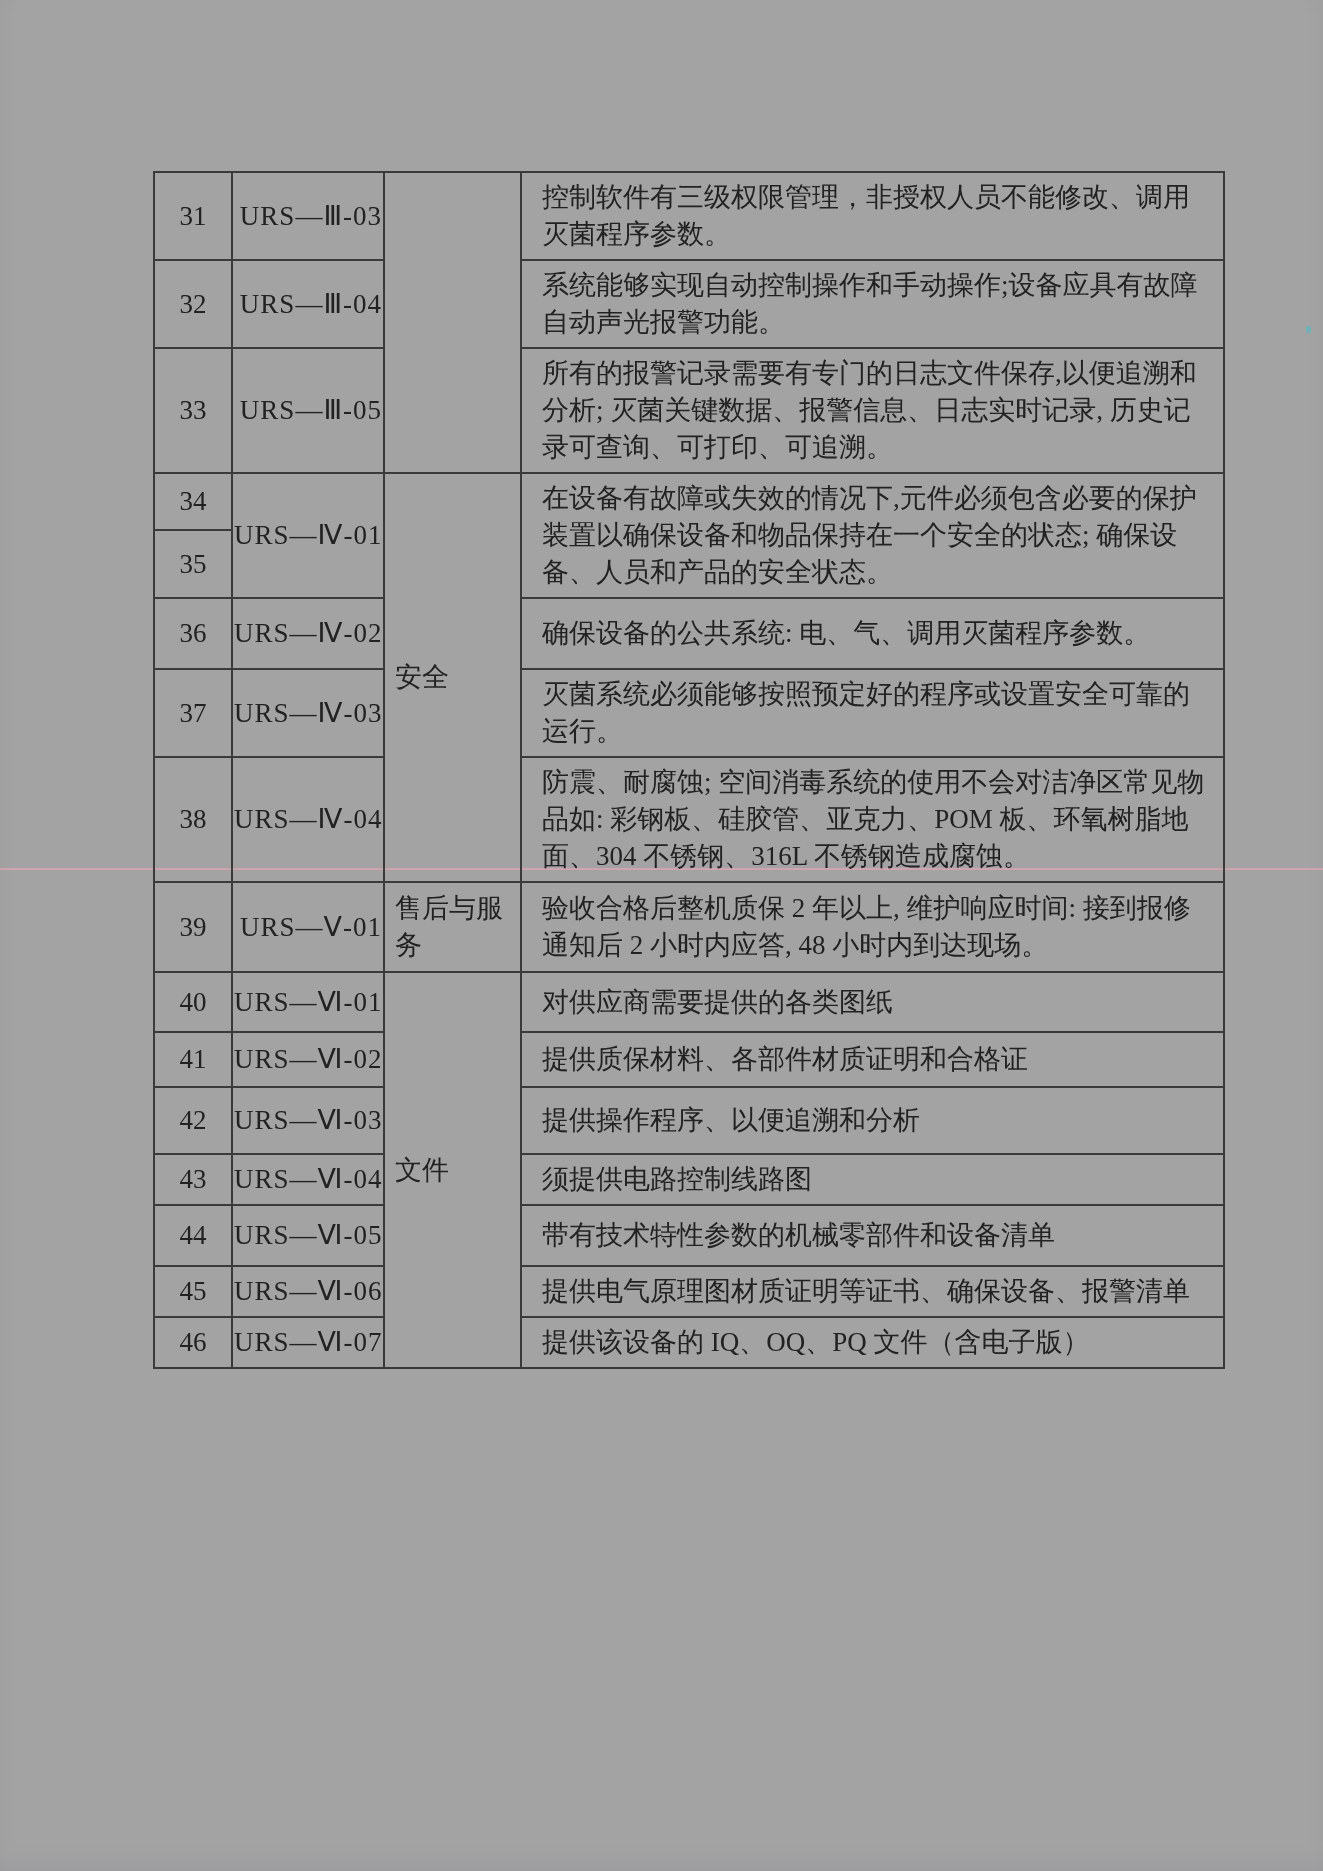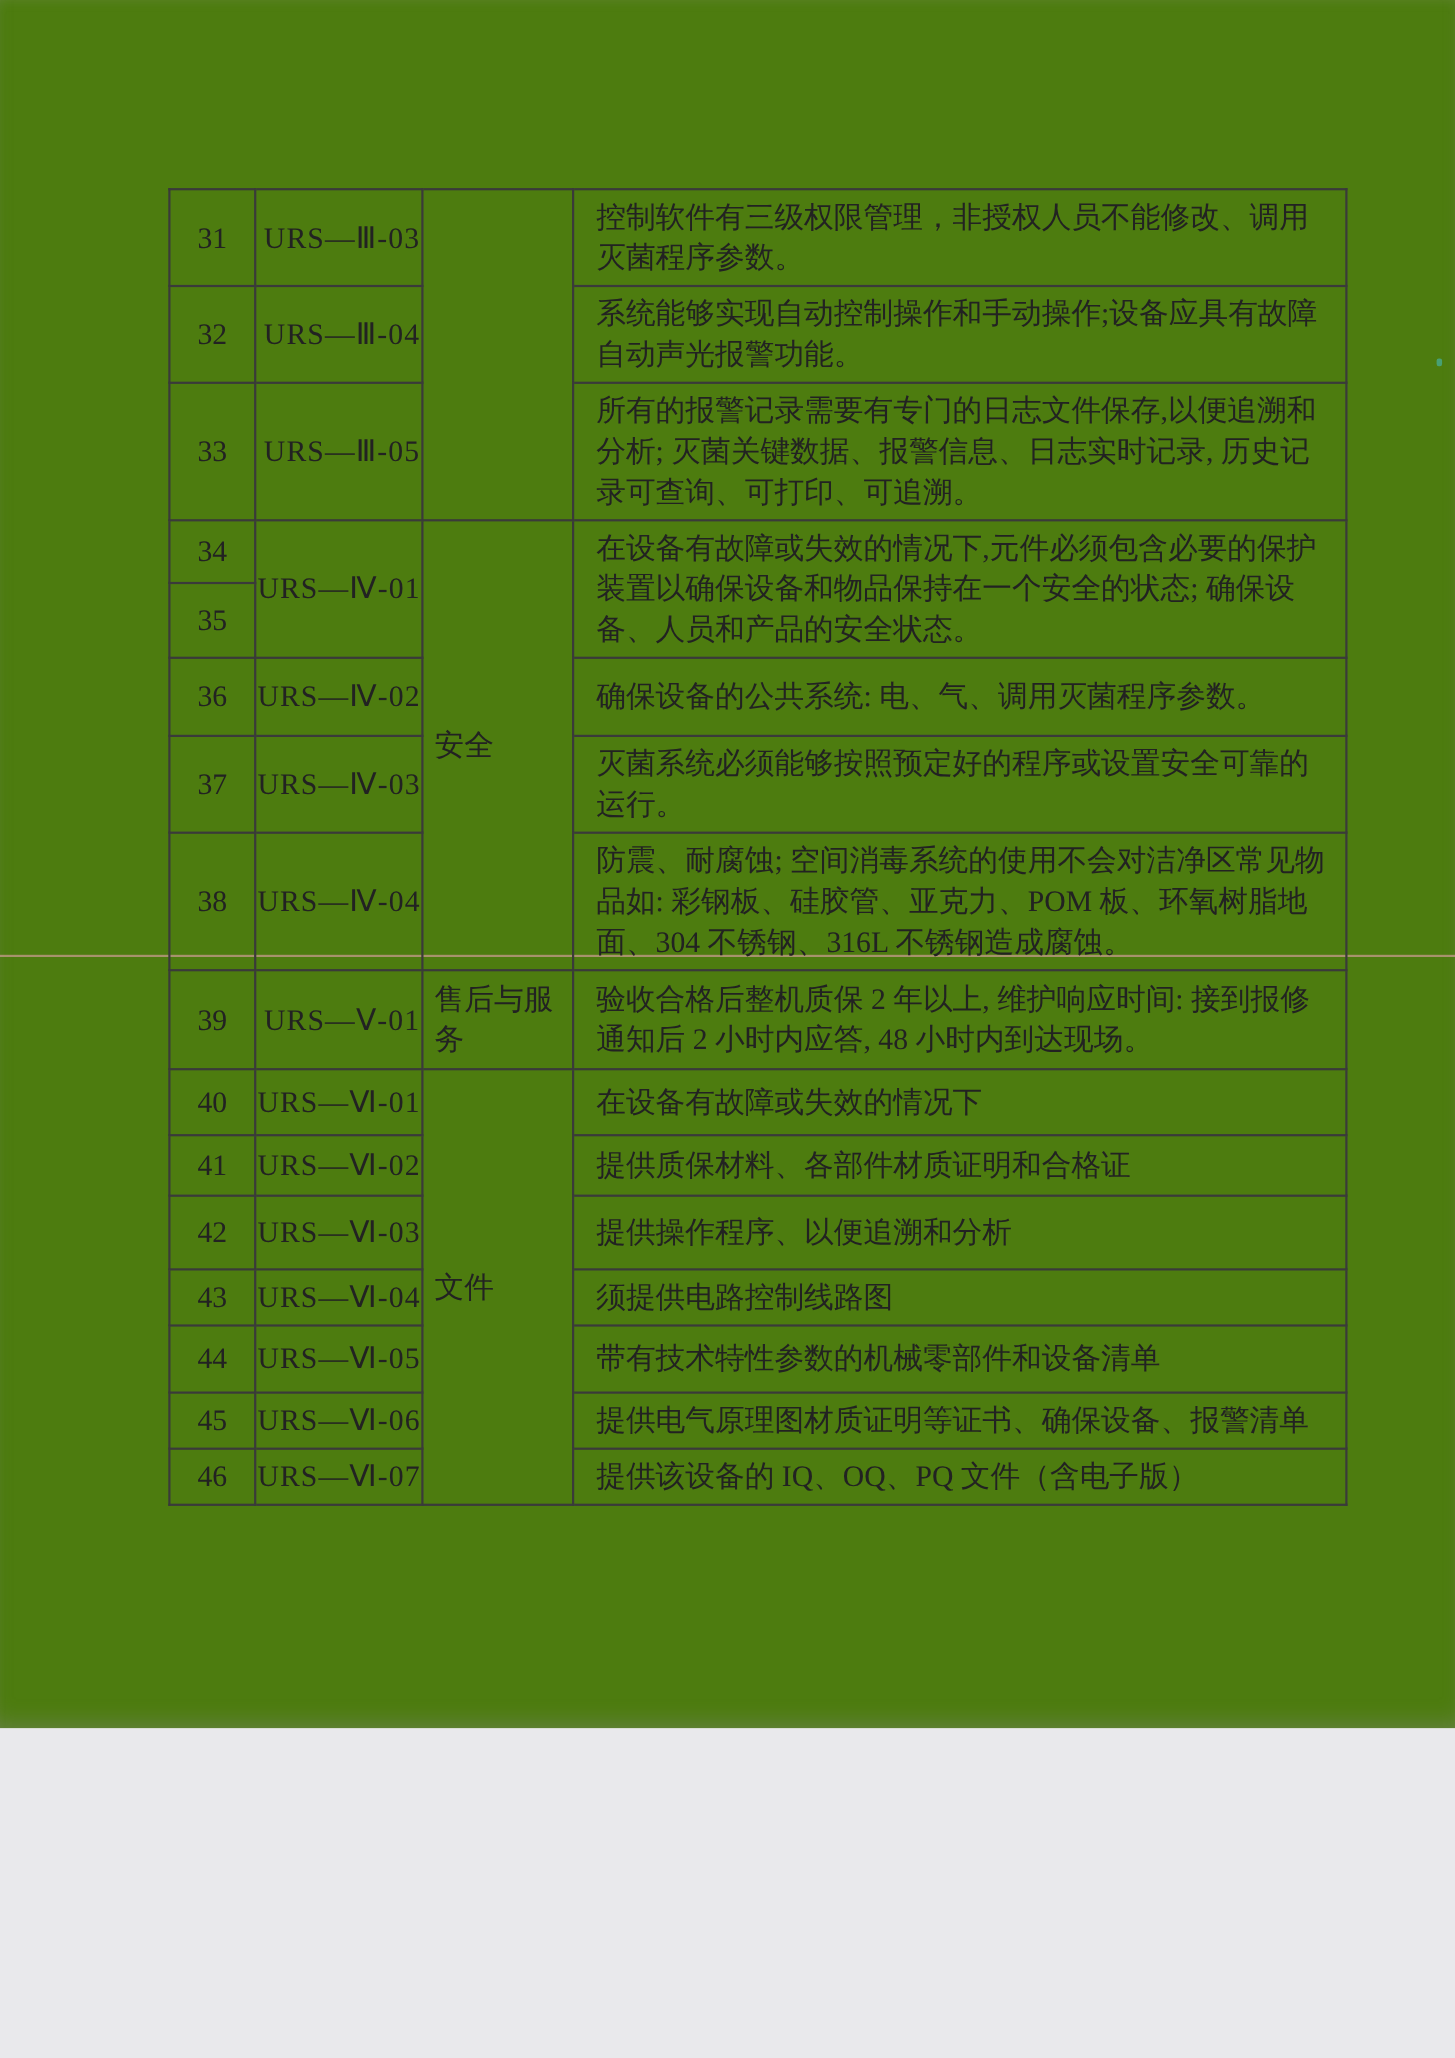--- a/index.html
+++ b/index.html
@@ -3,22 +3,22 @@
 <meta charset="utf-8">
 <style>
   html,body{margin:0;padding:0;}
   body{
     width:1323px;height:1871px;
     background:#e9e9ec;
     font-family:"Liberation Serif","DejaVu Serif",serif;
   }
   .page{
     position:relative;
-    width:1323px;height:1571px;
-    background:#4d7c0f;
+    width:1323px;height:1871px;
+    background:#a3a3a3;
     overflow:hidden;
     box-shadow:inset 0 -14px 22px -12px rgba(140,140,150,.45),
                inset 0 6px 14px -10px rgba(160,160,170,.35);
     color:#1f1f1f;
   }
   
   .artifact-pink-line{
     position:absolute;left:0;top:868px;width:1323px;height:2px;
     background:rgba(242,165,185,.55);
   }
@@ -120,21 +120,21 @@
       <td class="c-no">39</td>
       <td class="c-code">URS—Ⅴ-01</td>
       <td class="c-cat">售后与服务</td>
       <td class="c-desc">验收合格后整机质保 2 年以上, 维护响应时间: 接到报修通知后 2 小时内应答, 48 小时内到达现场。</td>
     </tr>
 
     <tr style="height:60px">
       <td class="c-no">40</td>
       <td class="c-code">URS—Ⅵ-01</td>
       <td class="c-cat" rowspan="7">文件</td>
-      <td class="c-desc">在设备有故障或失效的情况下</td>
+      <td class="c-desc">对供应商需要提供的各类图纸</td>
     </tr>
 
     <tr style="height:55px">
       <td class="c-no">41</td>
       <td class="c-code">URS—Ⅵ-02</td>
       <td class="c-desc">提供质保材料、各部件材质证明和合格证</td>
     </tr>
 
     <tr style="height:67px">
       <td class="c-no">42</td>

